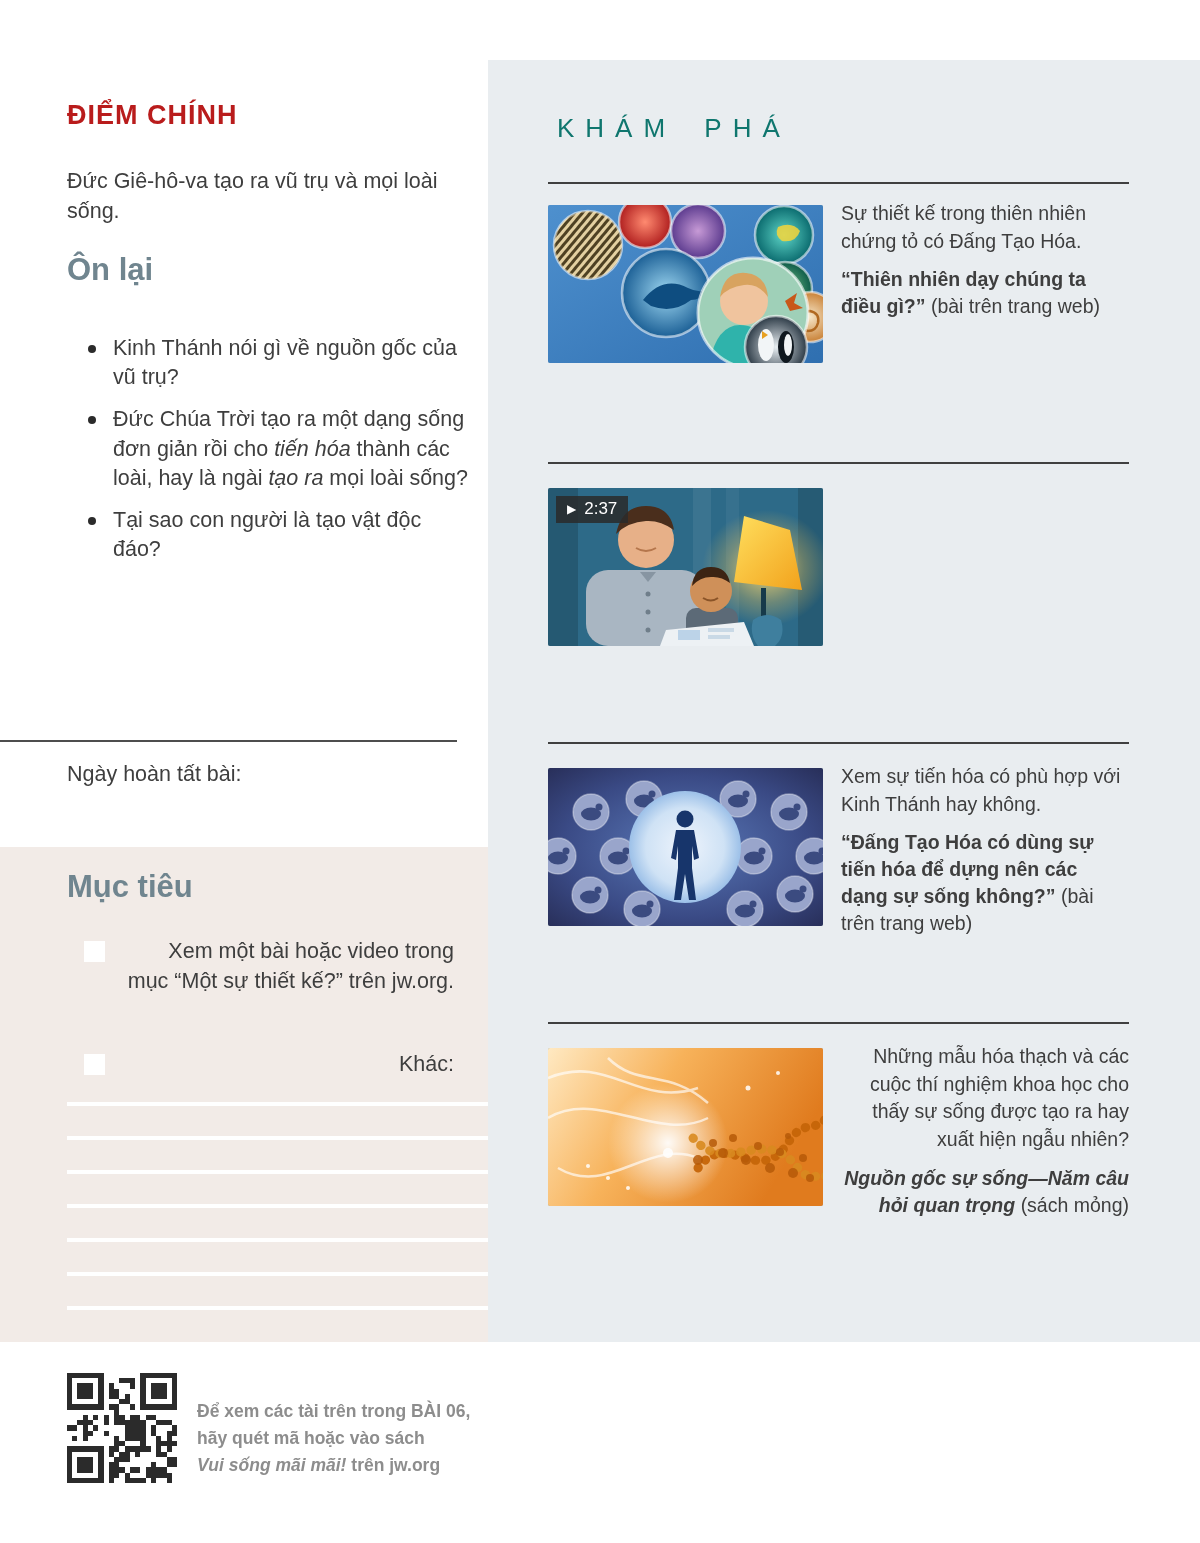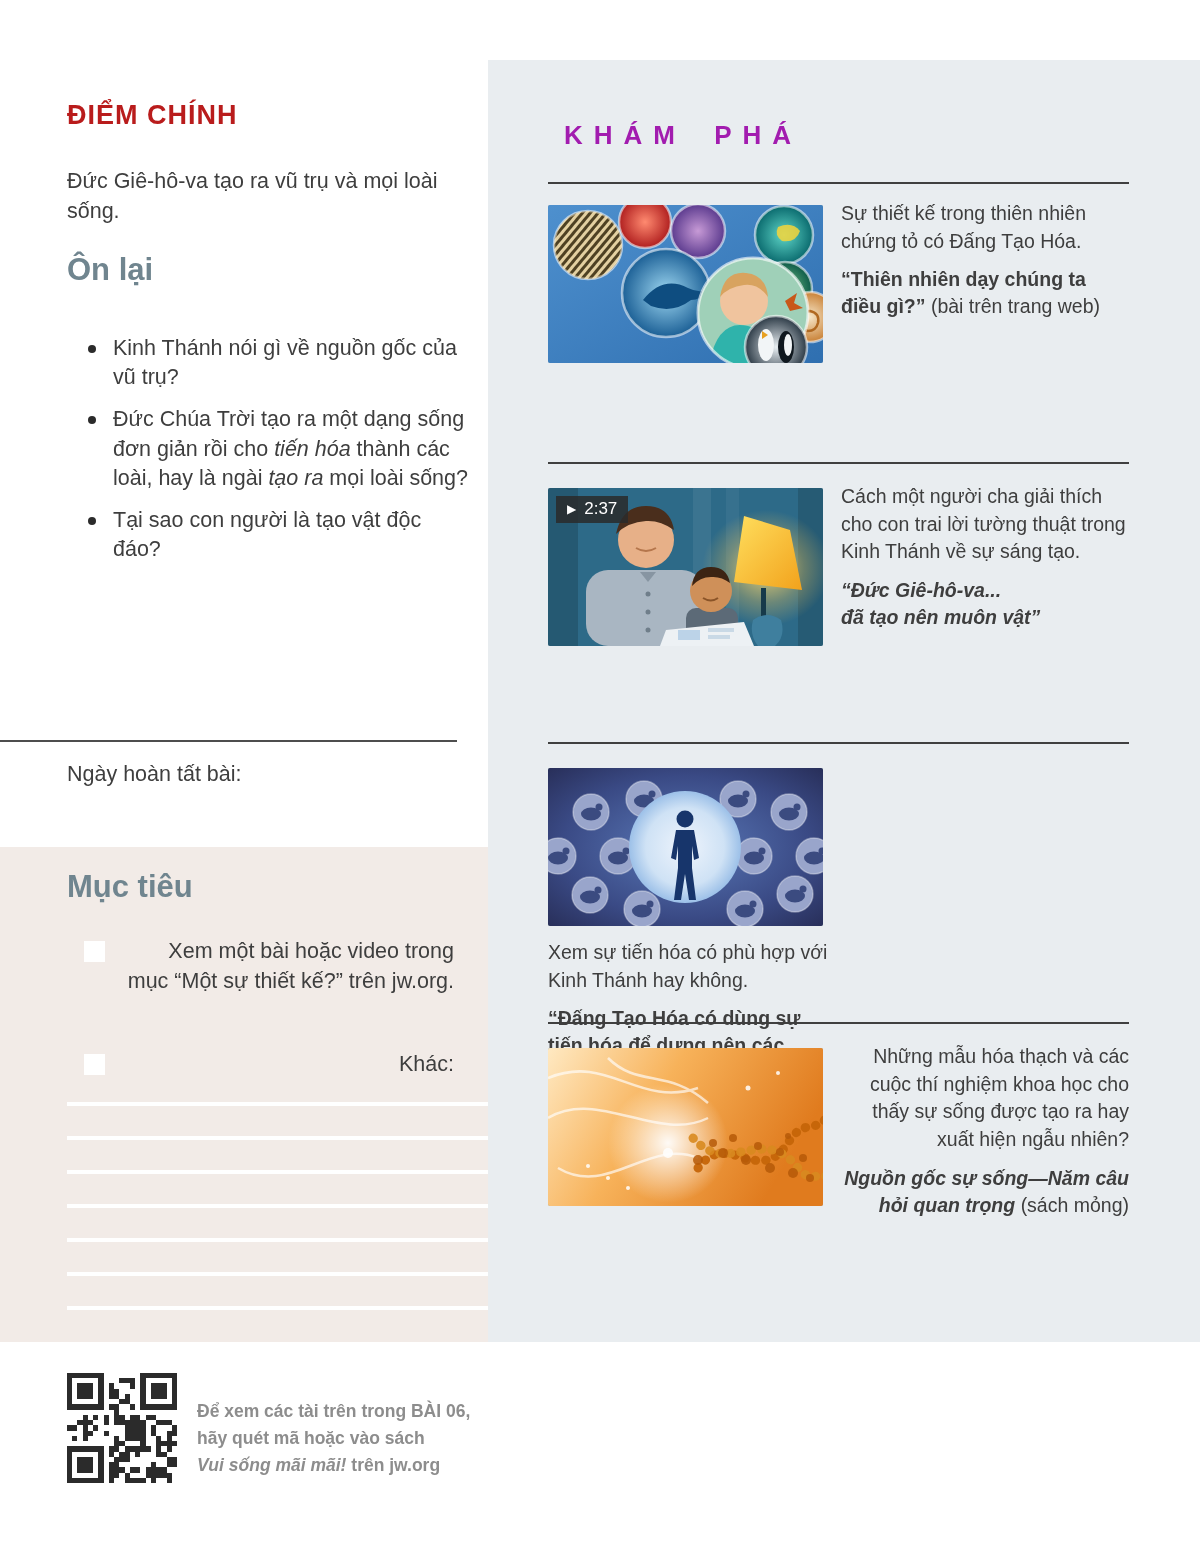--- a/index.html
+++ b/index.html
@@ -24,26 +24,26 @@
   .goal-heading{position:absolute;left:67px;top:22px;font-size:31px;font-weight:600;color:#70858f;margin:0;}
   .goal-item{position:absolute;left:84px;display:flex;gap:17px;}
   .goal-item.g1{top:90px;}
   .goal-item.g2{top:203px;}
   .checkbox{flex:none;width:21px;height:21px;background:#ffffff;margin-top:4px;}
   .goal-label{font-size:21.5px;line-height:1.38;width:332px;}
   .writing-lines{position:absolute;left:67px;right:0;top:255px;}
   .wline{height:4px;background:#ffffff;margin-bottom:30px;}
   
   .explore-panel{position:absolute;left:488px;top:60px;width:712px;height:1282px;background:#e9edf0;}
-  .x-heading{position:absolute;left:60px;top:44px;font-size:26px;font-weight:700;
-    letter-spacing:11px;word-spacing:10px;color:#a21caf;margin:16px;}
+  .x-heading{position:absolute;left:60px;top:44px;font-size:26px;font-weight:400;
+    letter-spacing:11px;word-spacing:10px;color:#0f766e;margin:9px;}
   .x-rule{position:absolute;left:60px;width:581px;height:2px;background:#404040;}
   .r0{top:122px;}.r1{top:402px;}.r2{top:682px;}.r3{top:962px;}
   .x-item{position:absolute;left:60px;display:flex;gap:18px;}
-  .i0{top:145px;}.i1{top:428px;}.i2{top:708px;flex-direction:column;}.i3{top:988px;text-align:right;}
+  .i0{top:145px;}.i1{top:428px;}.i2{top:708px;}.i3{top:988px;text-align:right;}
   .x-thumb{flex:none;position:relative;width:275px;height:158px;overflow:hidden;border-radius:2px;background:#9aa;}
   .x-thumb svg{display:block;}
   .x-text{width:288px;margin-top:-5px;}
   .x-desc{font-size:19.5px;line-height:1.42;margin:0 0 11px;}
   .x-titleline{font-size:19.5px;line-height:1.38;margin:0;}
   .x-title{font-weight:700;white-space:pre-line;}
   .x-title.it{font-style:italic;}
   .x-suffix{font-weight:400;}
   .vid-badge{position:absolute;top:8px;left:8px;display:flex;align-items:center;gap:8px;
     background:rgba(42,42,42,.85);color:#fff;font-size:17px;padding:3px 11px 4px;}
@@ -230,27 +230,20 @@
           <path d="M155 110 q8 5 15 0" fill="none" stroke="#8a5428" stroke-width="2"></path>
           <polygon points="118,142 196,134 206,158 112,158" fill="#edf1f4"></polygon>
           <rect x="130" y="142" width="22" height="10" fill="#bcd3e8"></rect>
           <rect x="160" y="140" width="26" height="4" fill="#c9d9e6"></rect>
           <rect x="160" y="147" width="22" height="4" fill="#c9d9e6"></rect>
         </svg>
         <div class="vid-badge">
           <span class="play-glyph">▶</span>
           <span>2:37</span>
         </div>
-      </div>
-      <div class="x-text">
-        <p class="x-desc">Cách một người cha giải thích cho con trai lời tường thuật trong Kinh Thánh về sự sáng tạo.</p>
-        <p class="x-titleline">
-          <span class="x-title it">“Đức Giê-hô-va...
-đã tạo nên muôn vật”</span>
-        </p>
       </div>
     </div>
 
     <div class="x-item i2">
       <div class="x-thumb">
         <svg viewBox="0 0 275 158" width="275" height="158">
           <defs>
             <radialGradient id="t3bg" cx=".5" cy=".5" r=".75">
               <stop offset="0" stop-color="#5a79b8"></stop>
                 <stop offset=".6" stop-color="#3a4a85"></stop>

